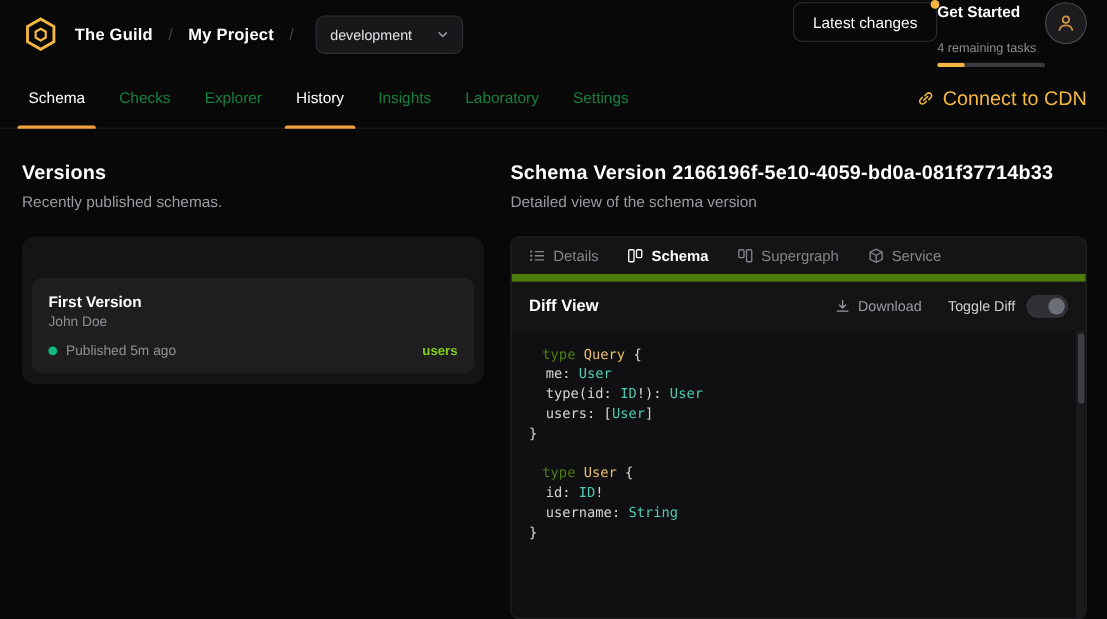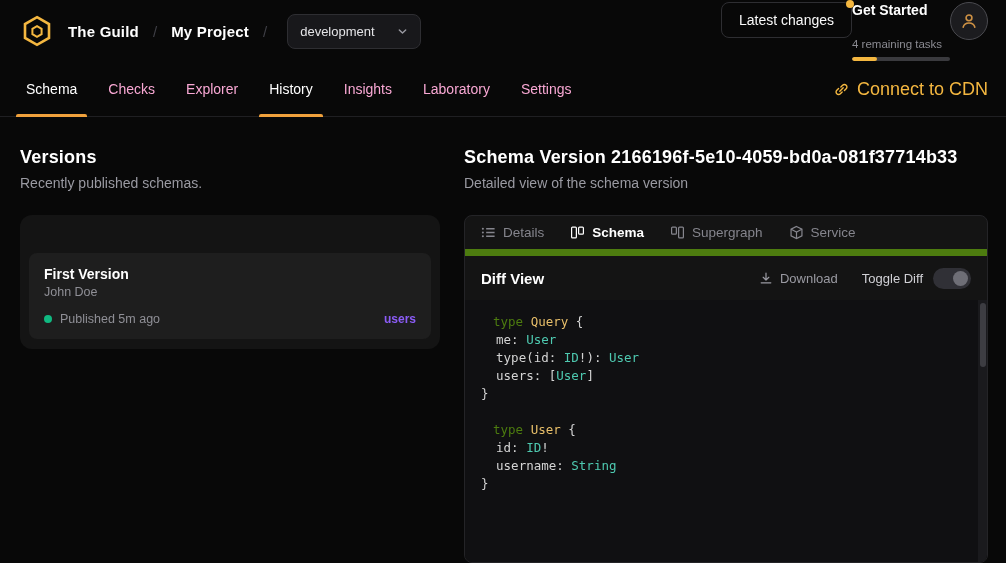--- a/index.html
+++ b/index.html
@@ -22,38 +22,38 @@
   .notif-dot { position:absolute; top:-3px; right:-3px; width:8px; height:8px; border-radius:50%; background:#f4b740; }
   .get-started { width:98px; cursor:pointer; }
   .gs-title { font-size:14px; font-weight:600; }
   .gs-sub { font-size:11.5px; color:#8b8b92; margin-top:20px; white-space:nowrap; }
   .gs-bar { height:4px; background:#3a3a3e; border-radius:2px; margin-top:7px; overflow:hidden; }
   .gs-fill { height:100%; width:0; background:#f4b740; border-radius:2px; }
   .avatar { width:38px; height:38px; border-radius:50%; background:#1c1c1f; border:1px solid #4a4a4f; display:flex; align-items:center; justify-content:center; cursor:pointer; flex:none; }
   
   .nav-row { height:55px; display:flex; align-items:stretch; justify-content:space-between; border-bottom:1px solid #1f1f22; padding:0 18px 0 16px; }
   .nav-tabs { display:flex; align-items:stretch; gap:11px; }
-  .nav-tab { position:relative; display:flex; align-items:center; padding:0 10px; font-size:14px; color:#f9a8d4; cursor:pointer; }
+  .nav-tab { position:relative; display:flex; align-items:center; padding:0 10px; font-size:14px; color:#15803d; cursor:pointer; }
   .nav-tab.active { color:#fff; font-weight:500; }
   .nav-tab.active::after { content:""; position:absolute; left:0; right:0; bottom:-1px; height:3px; background:#f0a13c; border-radius:2px 2px 0 0; }
   .cdn-link { display:flex; align-items:center; gap:8px; color:#f4b740; font-size:18px; cursor:pointer; }
   
   main { display:flex; gap:24px; padding:30px 18px 0 20px; height:446px; }
   .col-left { width:420px; flex:none; }
   .col-right { flex:1; min-width:0; display:flex; flex-direction:column; }
   .h-title { margin:0; font-size:18px; font-weight:700; letter-spacing:.2px; white-space:nowrap; }
   .h-sub { font-size:14px; color:#9a9aa2; margin-top:7px; }
   
   .versions-card { margin-top:24px; background:#141414; border-radius:12px; padding:38px 9px 10px; }
   .version-item { background:#1e1e1e; border-radius:8px; padding:13px 15px; cursor:pointer; }
   .v-name { font-size:14px; font-weight:600; }
   .v-author { font-size:12.5px; color:#8f8f96; margin-top:3px; }
   .v-meta { display:flex; align-items:center; margin-top:13px; font-size:12.5px; color:#8f8f96; }
   .v-dot { width:8px; height:8px; border-radius:50%; background:#10b981; margin-right:8px; flex:none; }
-  .v-badge { margin-left:auto; color:#8b5cf6; font-weight:700; font-size:12px; }
+  .v-badge { margin-left:auto; color:#84cc16; font-weight:700; font-size:12px; }
   
   .detail-panel { margin-top:24px; background:#141414; border:1px solid #242427; border-radius:8px; flex:1; display:flex; flex-direction:column; overflow:hidden; }
   .panel-tabs { display:flex; align-items:center; gap:26px; height:40px; padding:0 16px; border-bottom:7px solid #4d7c0f; flex:none; }
   .panel-tab { display:flex; align-items:center; gap:7px; font-size:13.5px; color:#85858d; cursor:pointer; background:none; border:none; font-family:inherit; padding:0; }
   .panel-tab.active { color:#fff; font-weight:600; }
   .ptab-icon { display:flex; }
   .diff-header { display:flex; align-items:center; height:44px; padding:0 16px; flex:none; }
   .diff-title { font-size:15px; font-weight:700; }
   .diff-actions { margin-left:auto; display:flex; align-items:center; gap:24px; }
   .download-btn { display:flex; gap:7px; color:#9a9aa2; font-size:13px; cursor:pointer; background:none; border:none; font-family:inherit; padding:0; }

